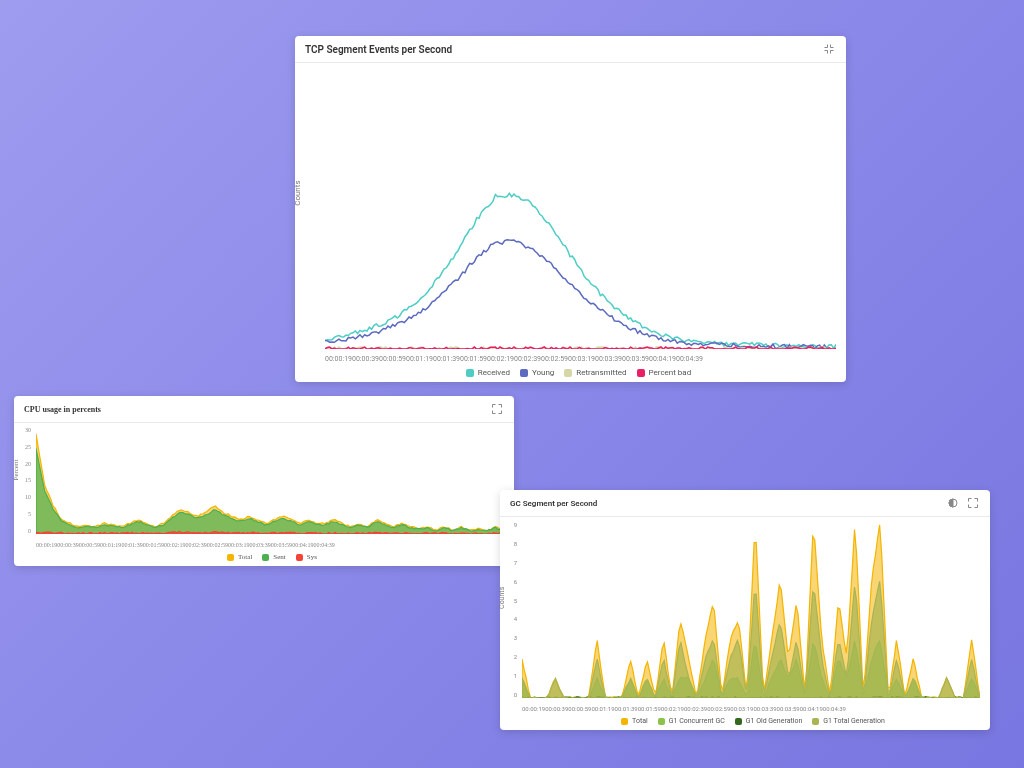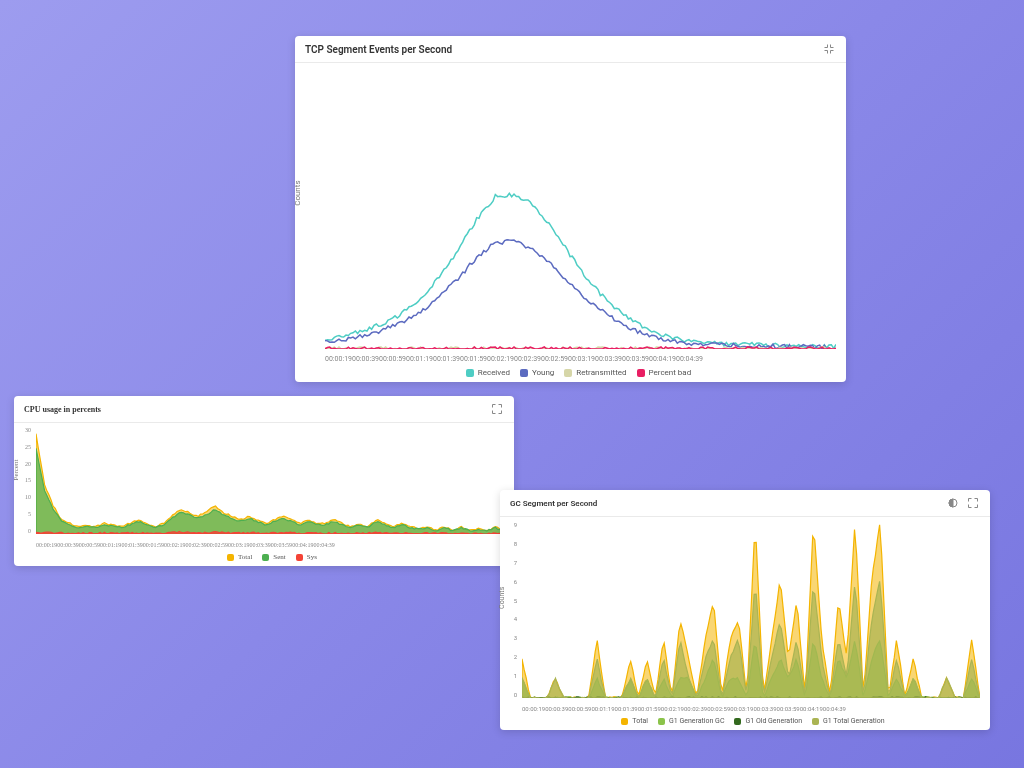--- a/index.html
+++ b/index.html
@@ -296,21 +296,21 @@
         <span>00:04:39</span>
       </div>
   </div>
   <div class="legend">
       <div class="legend-item">
         <span class="legend-swatch" style="background: rgb(244, 180, 0);"></span>
         <span>Total</span>
       </div>
       <div class="legend-item">
         <span class="legend-swatch" style="background: rgb(139, 195, 74);"></span>
-        <span>G1 Generation GC</span>
+        <span>G1 Concurrent GC</span>
       </div>
       <div class="legend-item">
         <span class="legend-swatch" style="background: rgb(51, 105, 30);"></span>
         <span>G1 Old Generation</span>
       </div>
       <div class="legend-item">
         <span class="legend-swatch" style="background: rgb(170, 180, 83);"></span>
         <span>G1 Total Generation</span>
       </div>
     </div>

